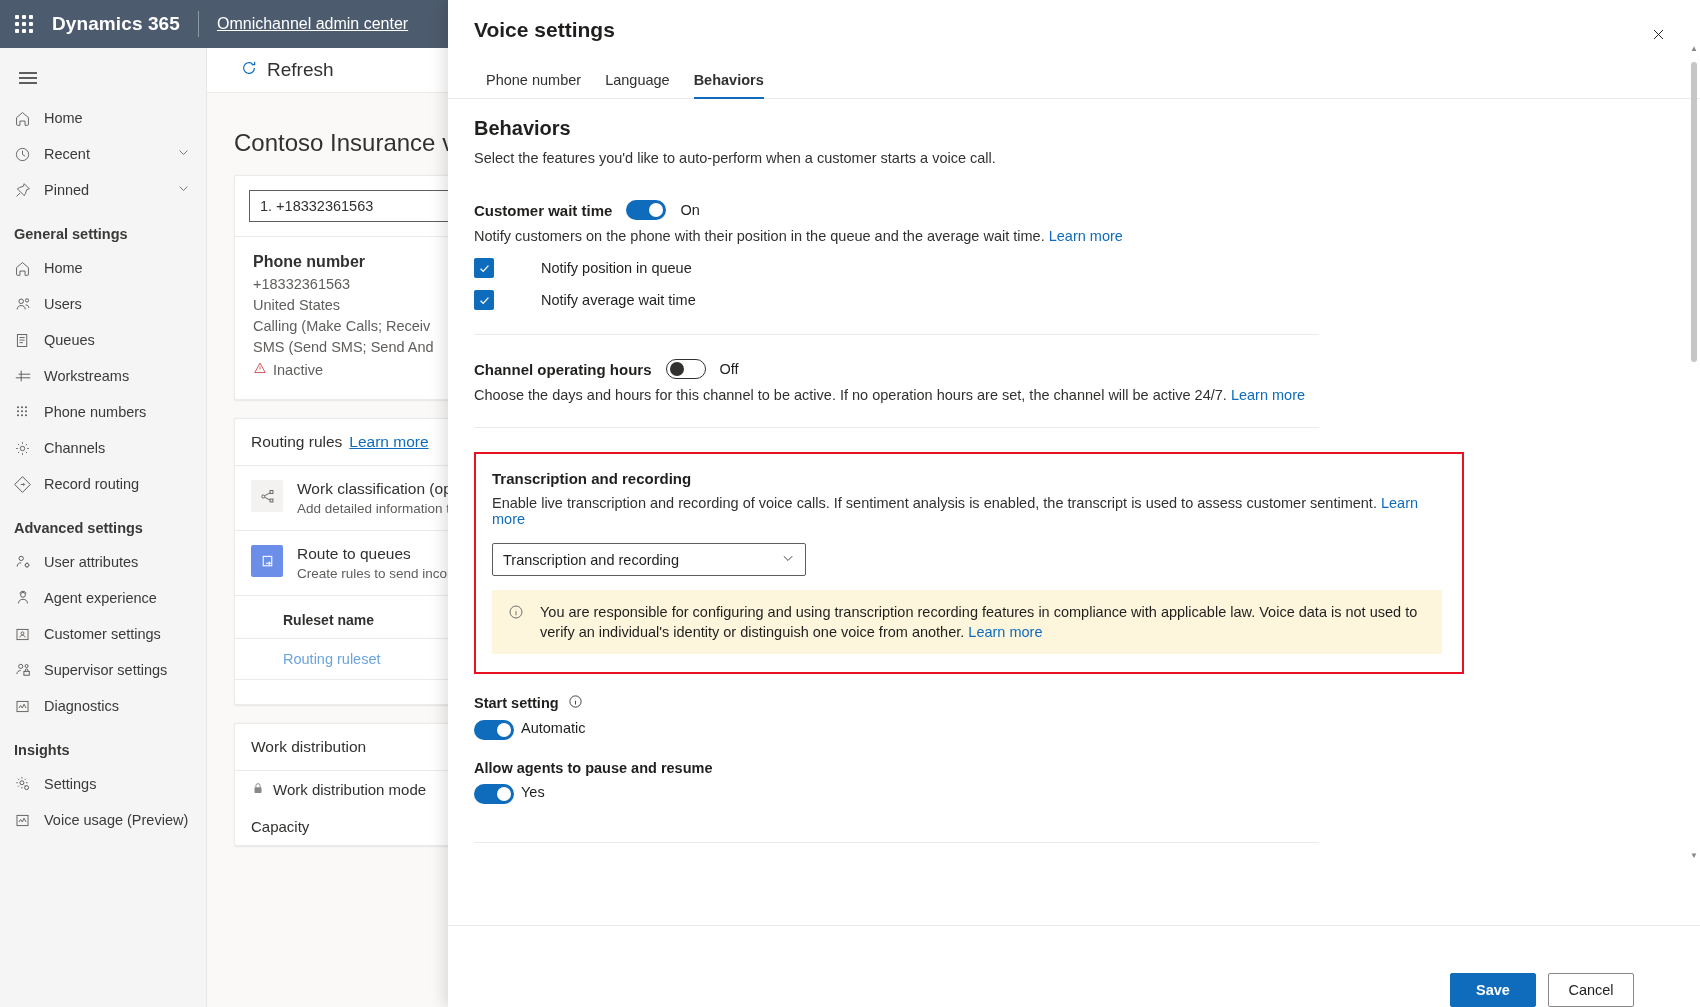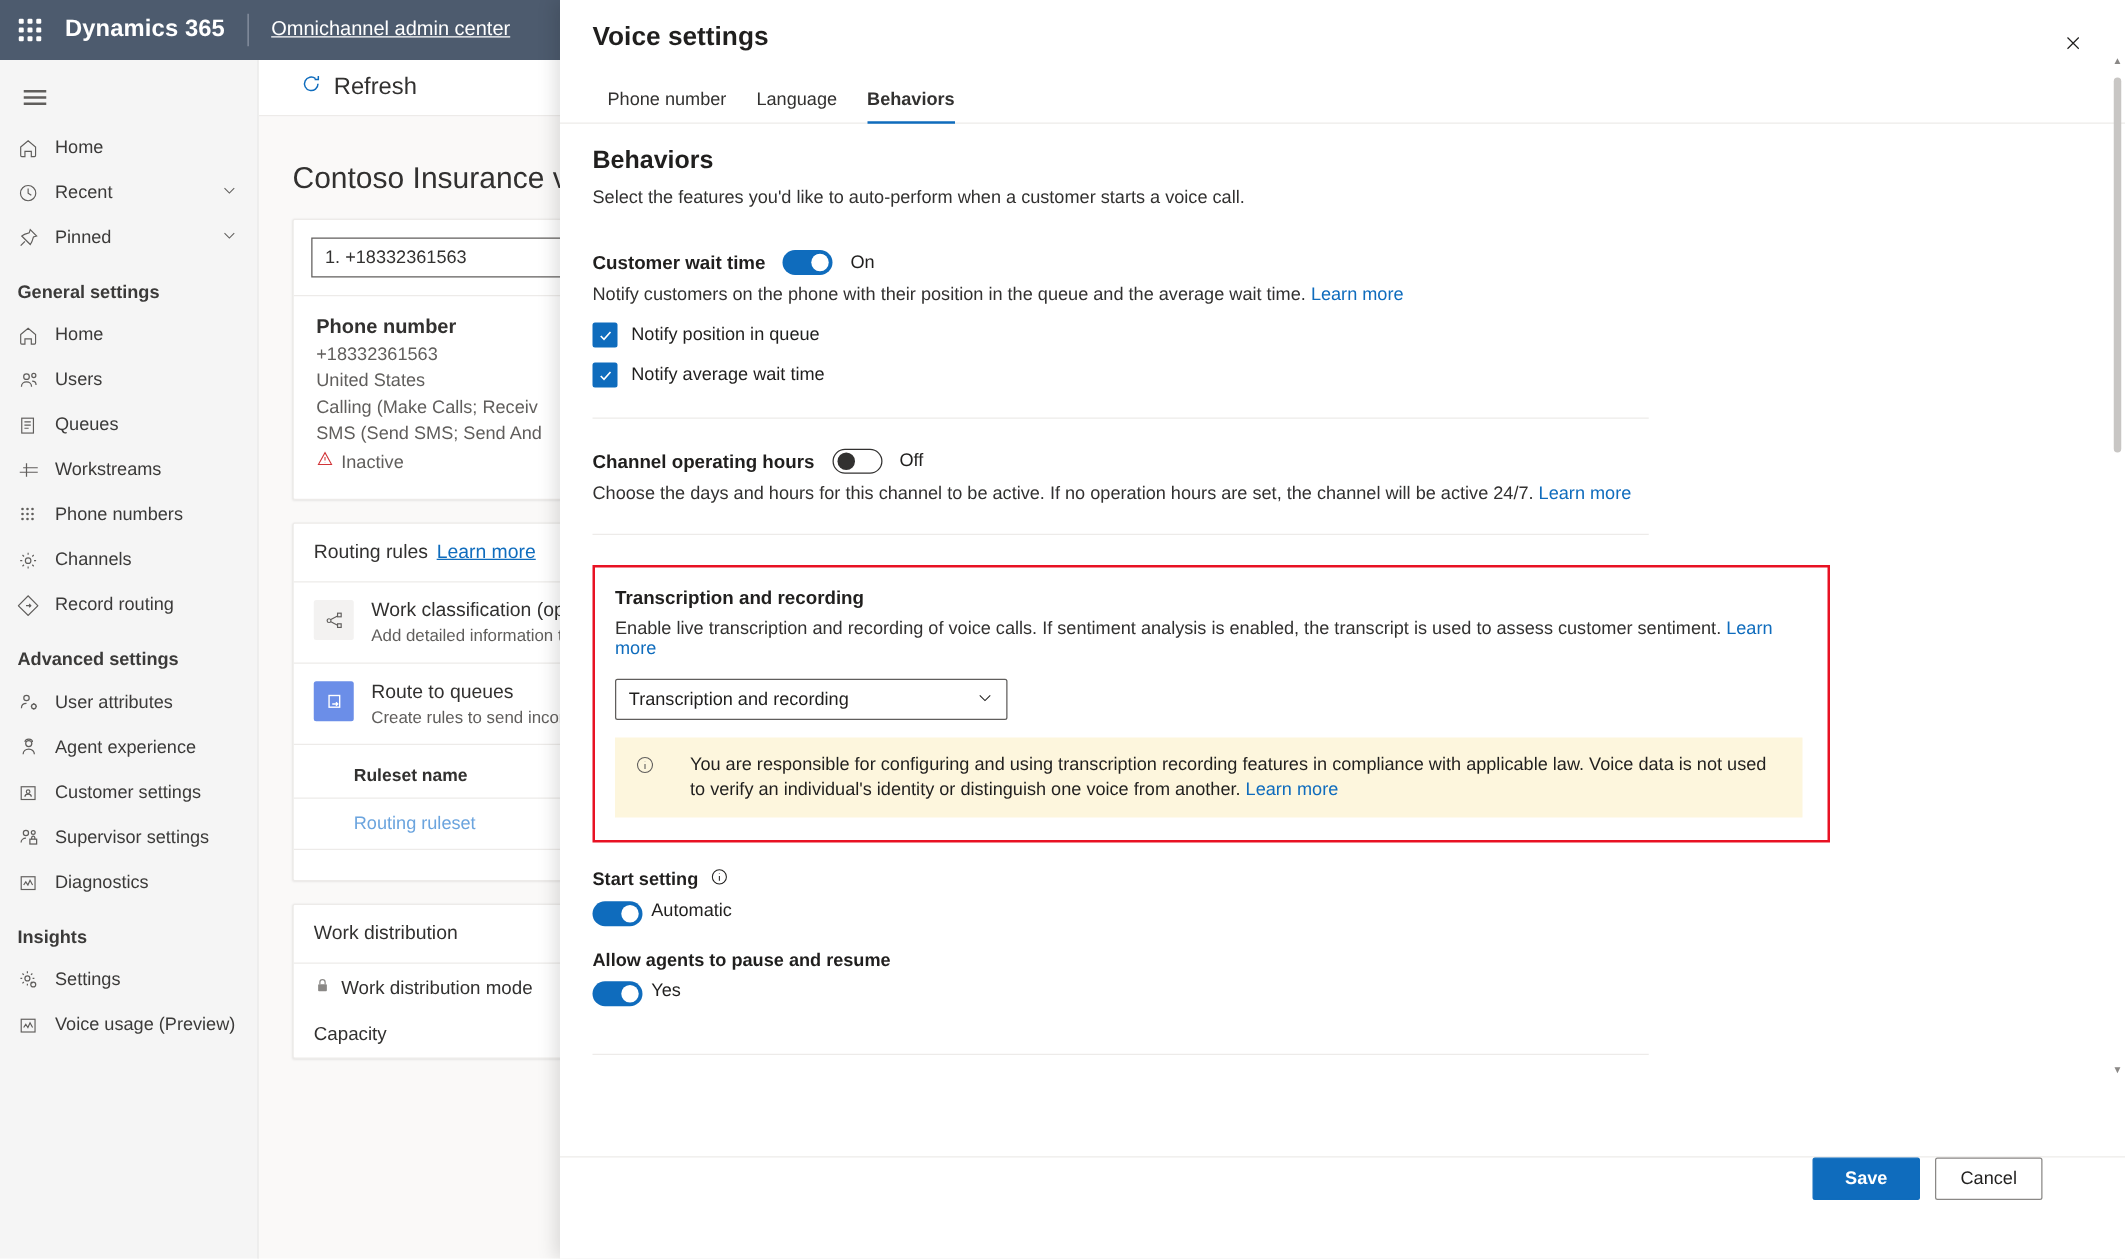--- a/index.html
+++ b/index.html
@@ -115,41 +115,41 @@
   .toggle.off { background:#ffffff; border: 1px solid #323130; }
   .toggle .knob { position:absolute; top:3px; width:14px; height:14px; border-radius:50%; }
   .toggle.on .knob { right: 3px; background:#ffffff; }
   .toggle.off .knob { left: 3px; background:#323130; top: 2px; }
   .tgl-state { font-size: 14.5px; color:#201f1e; }
   .help-txt { font-size: 14.5px; color:#323130; margin-bottom: 14px; }
 
   .cb-row { display:flex; align-items:center; gap: 11px; margin-bottom: 12px; }
   .cbox { width:20px; height:20px; border-radius:2px; background:#0f6cbd; display:flex; align-items:center; justify-content:center; cursor:pointer; flex:0 0 20px;}
   .cbox svg { display:block; }
-  .cb-label { font-size: 14.5px; color:#201f1e; }
+  .cb-label { font-size: 14.5px; color:#201f1e;margin-left:36px; }
 
   .highlight-box { border: 2px solid #e81123; padding: 16px 16px 18px 16px; margin-top: 2px; }
   .dd {
     margin-top: 16px; width: 314px; height: 33px; border: 1px solid #605e5c;
     background:#fff; display:flex; align-items:center; padding: 0 10px;
     font-size: 14.5px; color:#201f1e; cursor:pointer; border-radius: 2px;
   }
   .dd .dd-val { flex:1; }
   .banner {
-    margin-top: 14px; background:#fdf6dd; display:flex; gap: 28px;
+    margin-top: 14px; background:#fdf6dd; display:flex; gap: 16px;
     padding: 12px 16px; width: 950px; max-width: 100%;
   }
   .banner-ico { flex: 0 0 16px; color:#605e5c; padding-top: 2px;}
   .banner-txt { font-size: 14.5px; color:#201f1e; line-height: 20px; }
 
   .sub-label { font-size: 14.5px; color:#201f1e; font-weight: bold; display:flex; align-items:center; gap:9px; margin-top: 20px; }
   .small-tgl-row { display:flex; align-items:flex-start; gap: 7px; margin-top: 8px; }
 
   .panel-foot {
-    height: 82px; border-top: 1px solid #edebe9; display:flex; align-items:flex-start;
+    height: 82px; border-top: 1px solid #edebe9; display:flex; align-items:flex-end;
     justify-content:flex-end; gap: 12px; padding-right: 66px;
   }
   .btn { height: 34px; min-width: 86px; font-size: 14.5px; border-radius:2px; cursor:pointer; display:flex; align-items:center; justify-content:center; }
   .btn-primary { background:#0f6cbd; color:#ffffff; font-weight:bold; border:1px solid #0f6cbd; }
   .btn-secondary { background:#ffffff; color:#201f1e; border:1px solid #8a8886; }
 
   .scrollbar {
     position:absolute; right: 2px; top: 52px; width: 8px; height: 800px;
   }
   .scroll-thumb { position:absolute; top:0; width: 6px; height: 300px; background:#c8c6c4; border-radius:3px; right:1px;}

